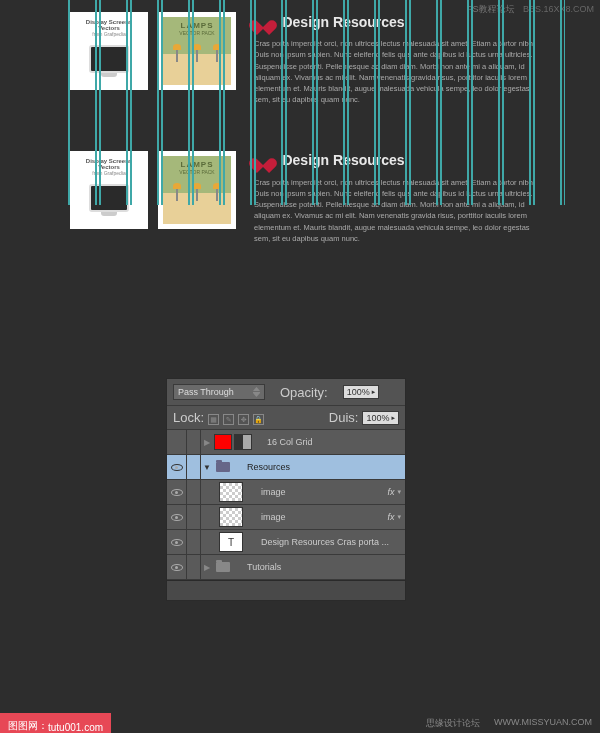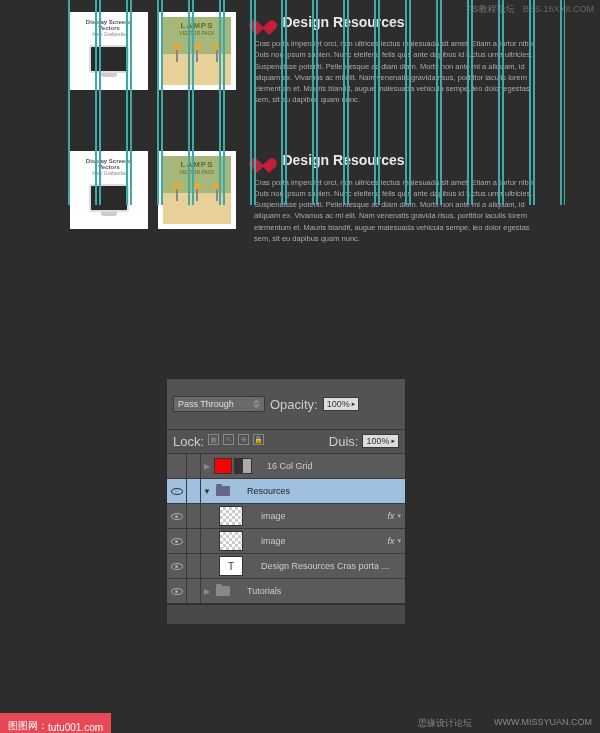--- a/index.html
+++ b/index.html
@@ -26,27 +26,27 @@
 .heart::before{left:0;transform:rotate(-45deg);transform-origin:100% 100%}
 .heart::after{left:8px;transform:rotate(45deg);transform-origin:0 100%}
 .heading{color:#e8e8e8;font-size:14px;font-weight:bold;display:inline-block;vertical-align:middle}
 .body-text{color:#aaa;font-size:7.5px;line-height:1.5;margin-top:8px}
 .sect2{padding-top:30px}
 .panel{position:absolute;top:378px;left:166px;width:240px;background:#535353;border:1px solid #2a2a2a;font-size:10px;color:#ccc}
 .tabs{display:flex;background:#3a3a3a;border-bottom:1px solid #2a2a2a;position:relative}
 .tab{padding:4px 8px;font-size:9px;color:#aaa;border-right:1px solid #2a2a2a;cursor:pointer}
 .tab.active{background:#535353;color:#ddd}
 .menu-btn{position:absolute;right:4px;top:3px;color:#ccc;font-size:9px;cursor:pointer}
-.opts{padding:17px 6px;display:flex;align-items:center;gap:5px;border-bottom:1px solid #3a3a3a}
+.opts{padding:5px 6px;display:flex;align-items:center;gap:15px;border-bottom:1px solid #3a3a3a}
 .select{background:#6a6a6a;border:1px solid #3a3a3a;padding:1px 4px;font-size:9px;color:#ddd;height:16px;display:flex;align-items:center;width:92px;justify-content:space-between}
 .select::after{content:'';width:7px;height:10px;background:linear-gradient(#888 0,#888 45%,transparent 45%,transparent 55%,#888 55%);clip-path:polygon(0 40%,50% 0,100% 40%,100% 60%,50% 100%,0 60%)}
 .lbl{font-size:13px;color:#ccc}
 .pct{background:#ddd;color:#333;padding:0 3px;font-size:9px;border:1px solid #3a3a3a;display:flex;align-items:center;height:14px;gap:2px}
 .pct::after{content:'▸';font-size:7px}
-.lock-row{padding:4px 6px;display:flex;align-items:flex-start;gap:4px;border-bottom:1px solid #3a3a3a;font-size:9px}
+.lock-row{padding:4px 6px;display:flex;align-items:flex-end;gap:4px;border-bottom:1px solid #3a3a3a;font-size:9px}
 .lock-ic{width:11px;height:11px;border:1px solid #888;display:flex;align-items:center;justify-content:center;font-size:7px;color:#888}
 .layer{display:flex;align-items:center;border-bottom:1px solid #3a3a3a;min-height:24px;background:#5a5a5a}
 .layer.sel{background:#9fbfdf;color:#222}
 .vis{width:20px;height:24px;display:flex;align-items:center;justify-content:center;border-right:1px solid #3a3a3a}
 .eye{width:12px;height:7px;border:1px solid #aaa;border-radius:50%;position:relative}
 .eye::after{content:'';position:absolute;top:1px;left:3px;width:3px;height:3px;background:#aaa;border-radius:50%}
 .link-slot{width:14px;height:24px;border-right:1px solid #3a3a3a}
 .arrow{width:12px;text-align:center;font-size:8px;color:#888;cursor:pointer}
 .layer.sel .arrow{color:#333}
 .folder-ic{width:14px;height:10px;background:#888;border-radius:1px;position:relative;margin:0 3px}
@@ -60,21 +60,21 @@
 .checker{background:repeating-conic-gradient(#ccc 0 25%,#fff 0 50%) 0 0/6px 6px}
 .layer-name{flex:1;font-size:9px;padding-left:14px;white-space:nowrap;overflow:hidden}
 .fx{font-size:9px;font-style:italic;color:#ccc;margin-right:3px}
 .chev{font-size:7px;color:#aaa;margin-right:4px}
 .indent{width:14px}
 .panel-foot{height:20px;background:#494949;border-top:1px solid #2a2a2a}
 .watermarks{position:absolute;top:3px;right:6px;font-size:9px;color:#666}
 .wm-top{color:#777}
 .footer{position:absolute;bottom:0;left:0;right:0;height:20px;display:flex;align-items:center;font-size:10px}
 .foot-red{background:#e74856;color:#fff;padding:0 8px;height:100%;display:flex;align-items:flex-end}
-.foot-right{margin-left:auto;color:#888;padding-right:8px;display:flex;gap:22px;font-size:9px}
+.foot-right{margin-left:auto;color:#888;padding-right:8px;display:flex;gap:14px;font-size:9px}
 </style>
 </head>
 <body>
 
 <div class="watermarks">
   <span class="wm-top">PS教程论坛</span>
   <span style="margin-left:6px">BBS.16XX8.COM</span>
 </div>
 
 <div class="grid-overlay"></div>

